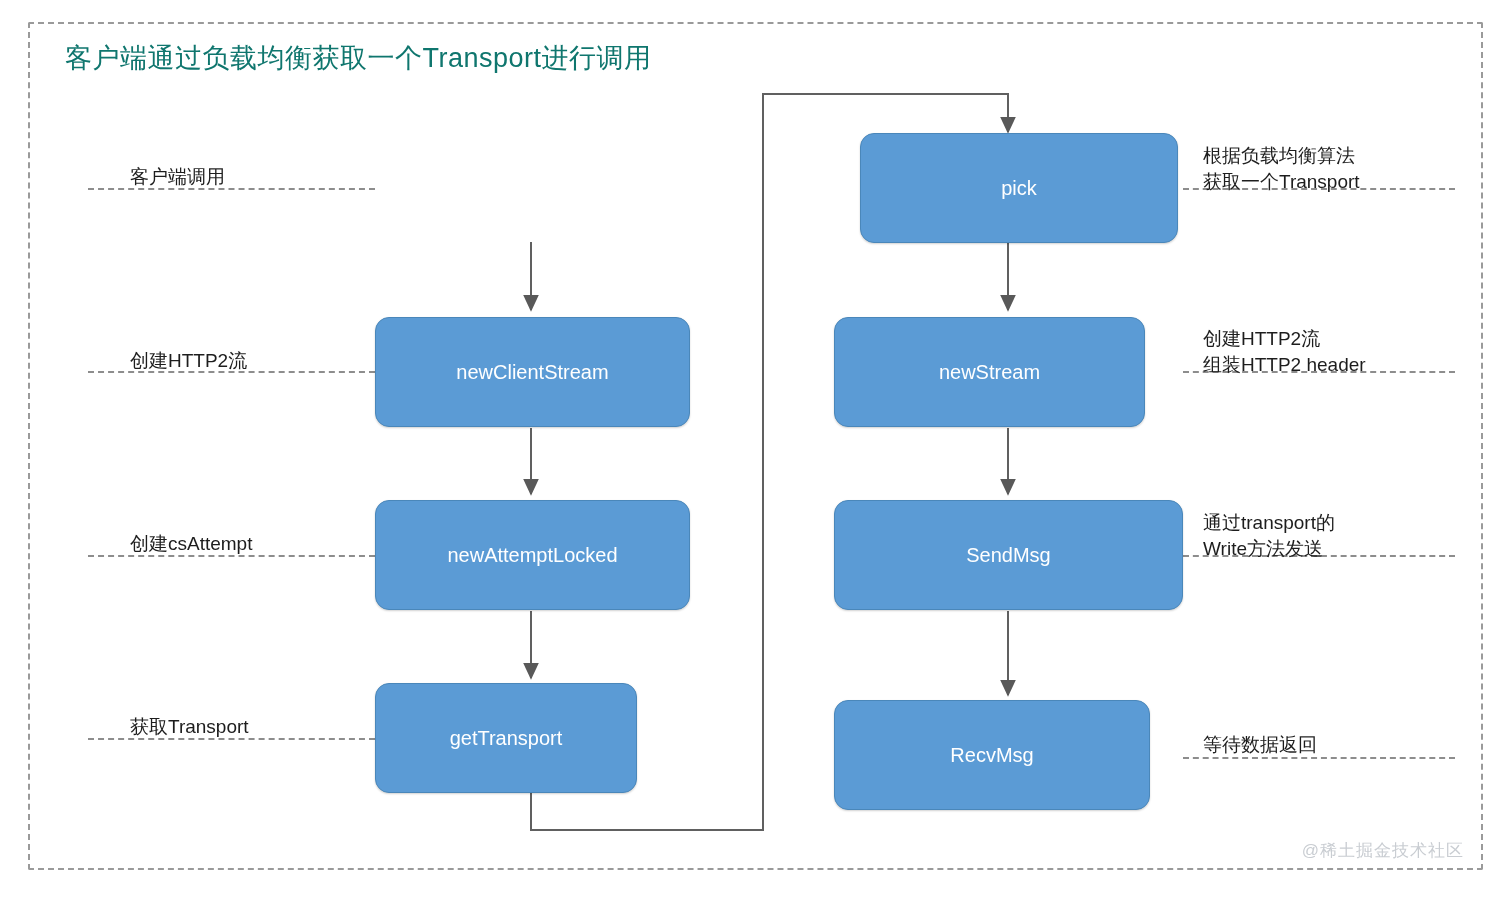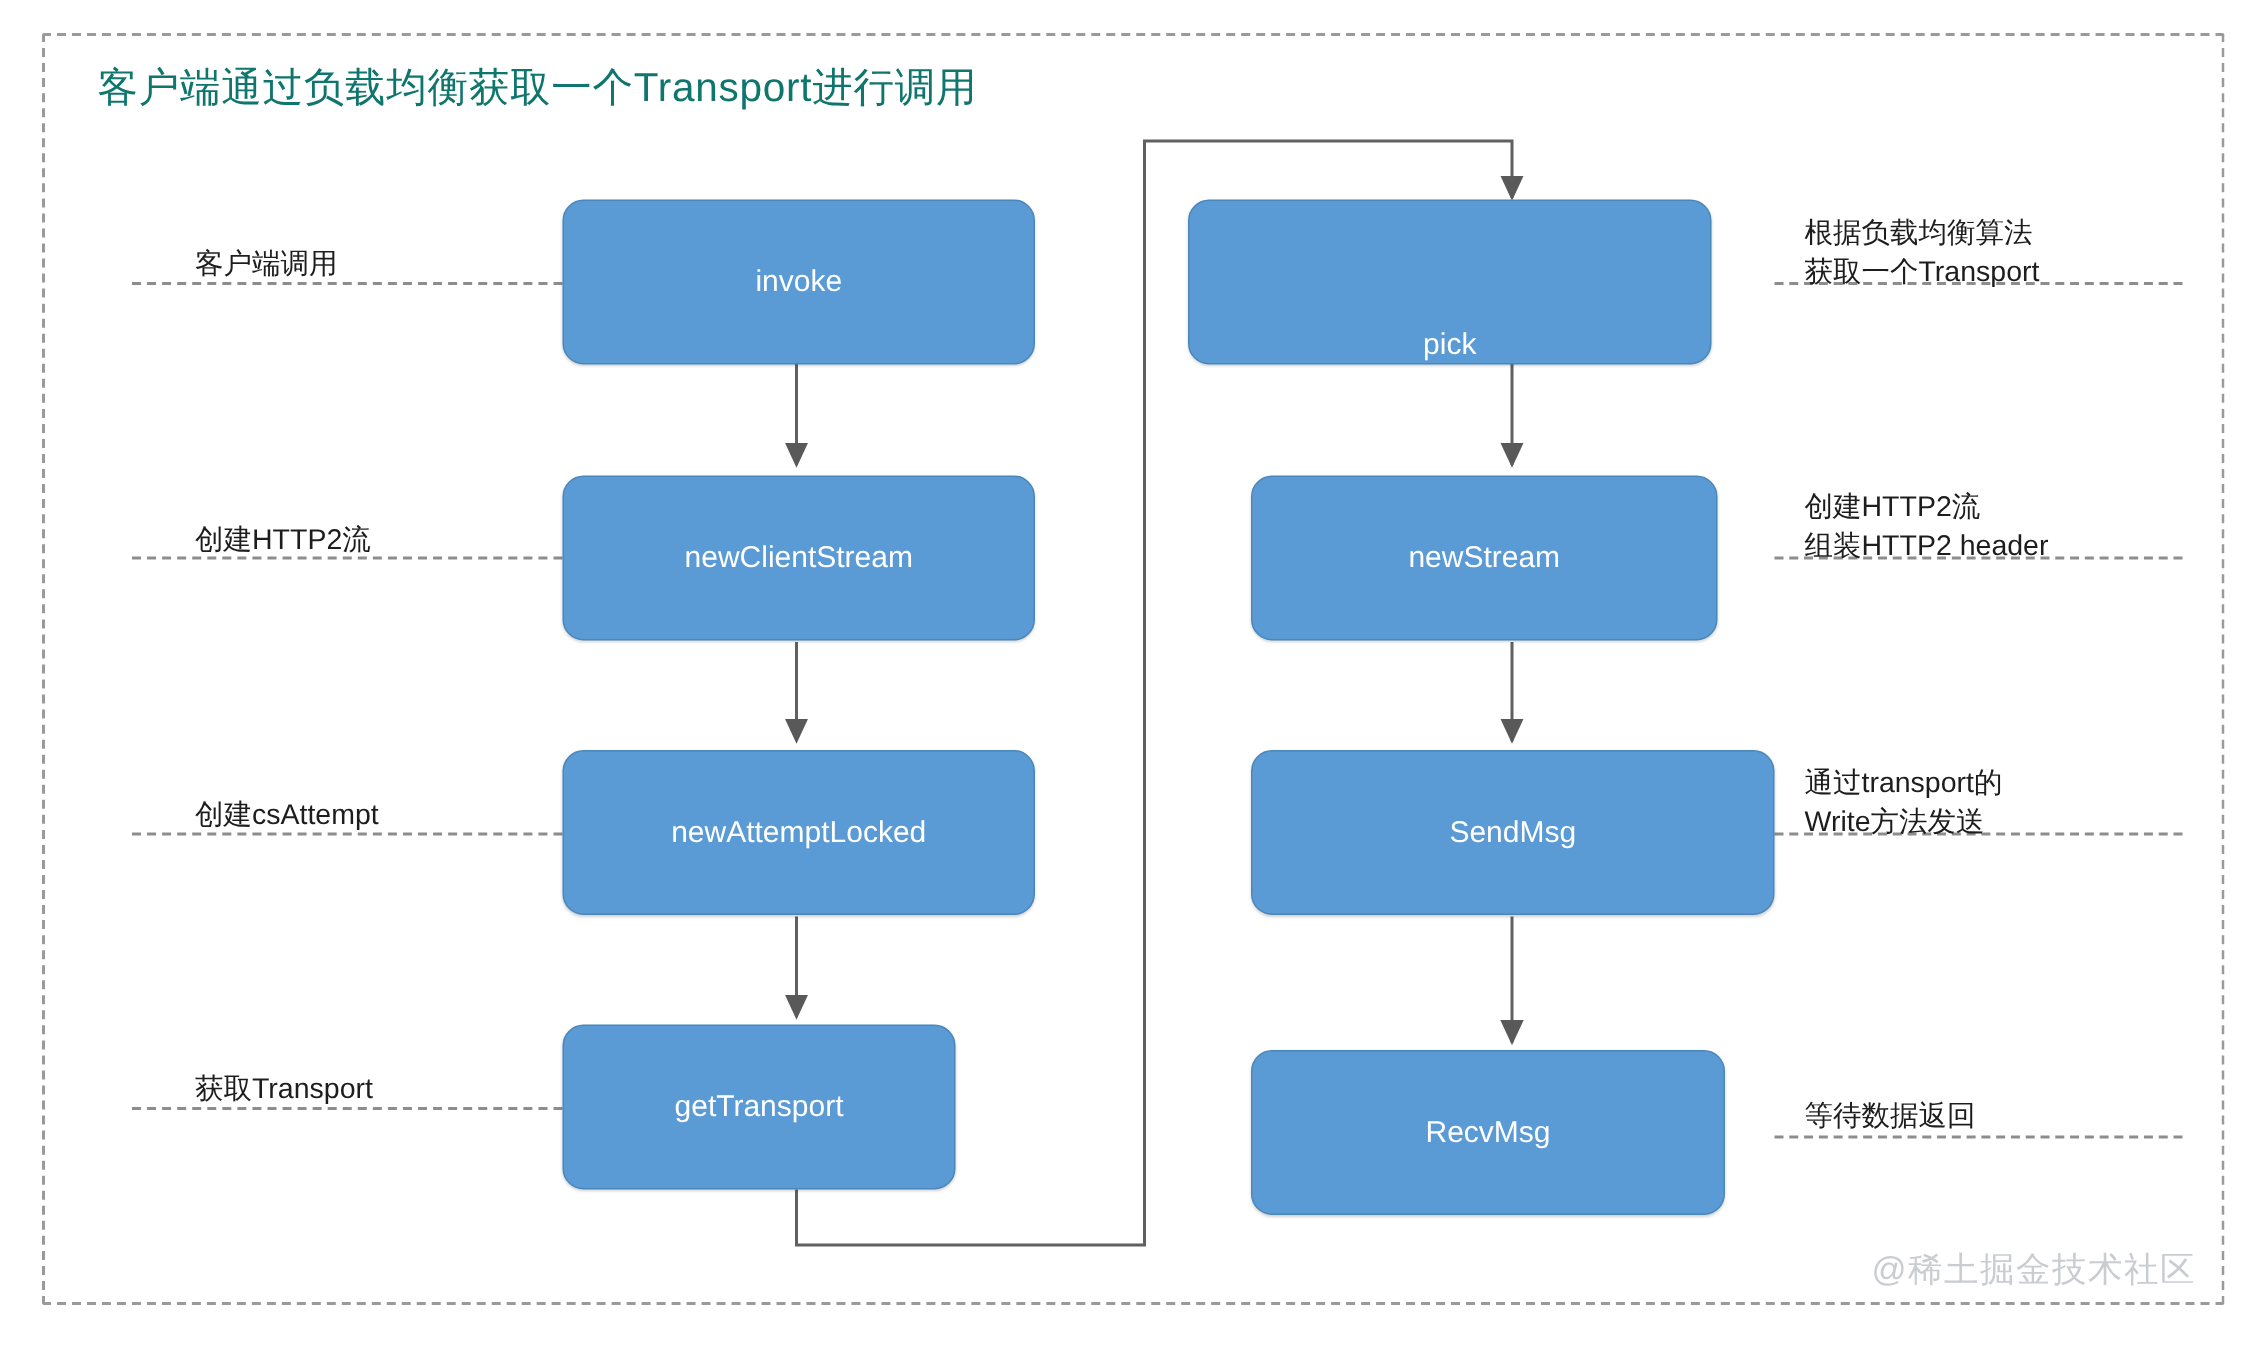--- a/index.html
+++ b/index.html
@@ -80,21 +80,21 @@
     top: 0;
     width: 1512px;
     height: 898px;
     overflow: visible;
     pointer-events: none;
   }
   #watermark {
     position: absolute;
     right: 48px;
     bottom: 36px;
-    font-size: 23px;
+    font-size: 17px;
     color: #c9cdd2;
     letter-spacing: 1px;
     white-space: nowrap;
   }
 </style>
 </head>
 <body>
 
 <div id="canvas">
 
@@ -152,34 +152,31 @@
 组装HTTP2 header</span>
   </div>
   <div class="annot right" style="left:1203px; top:706px; width:230px;">
     <span>等待数据返回</span>
   </div>
   <div class="annot right" style="left:1203px; top:484px; width:230px;">
     <span>通过transport的
 Write方法发送</span>
   </div>
 
-  <div class="node" style="left:375px; top:133px; width:315px; height:110px;">
-    <span class="node-label">invoke</span>
-  </div>
   <div class="node" style="left:375px; top:317px; width:315px; height:110px;">
     <span class="node-label">newClientStream</span>
   </div>
   <div class="node" style="left:375px; top:500px; width:315px; height:110px;">
     <span class="node-label">newAttemptLocked</span>
   </div>
   <div class="node" style="left:375px; top:683px; width:262px; height:110px;">
     <span class="node-label">getTransport</span>
   </div>
 
-  <div class="node" style="left:792px; top:133px; width:349px; height:110px;align-items:flex-end;">
+  <div class="node" style="left:860px; top:133px; width:318px; height:110px;">
     <span class="node-label">pick</span>
   </div>
   <div class="node" style="left:834px; top:317px; width:311px; height:110px;">
     <span class="node-label">newStream</span>
   </div>
   <div class="node" style="left:834px; top:500px; width:349px; height:110px;">
     <span class="node-label">SendMsg</span>
   </div>
   <div class="node" style="left:834px; top:700px; width:316px; height:110px;">
     <span class="node-label">RecvMsg</span>

